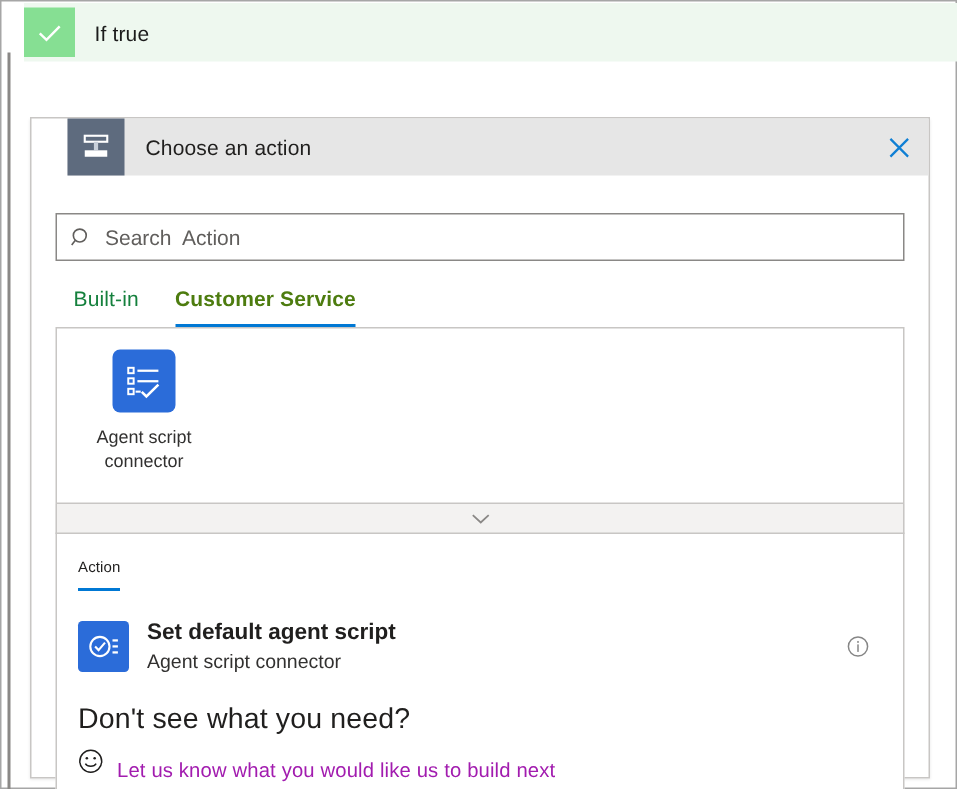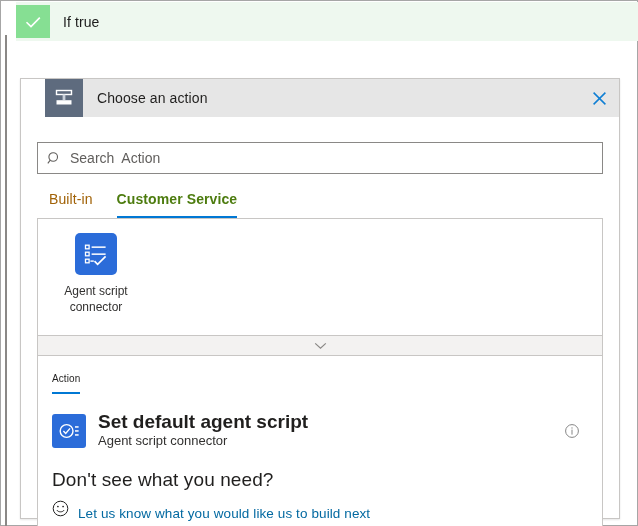--- a/index.html
+++ b/index.html
@@ -160,21 +160,21 @@
   .tabs {
     margin-top: 10px;
     display: flex;
     align-items: flex-end;
     height: 34px;
     padding-left: 12px;
     box-sizing: border-box;
   }
   .tab {
     font-size: 14px;
-    color: #a16207;
+    color: #15803d;
     padding: 0 0 9px 0;
     margin-right: 24px;
     cursor: pointer;
     border-bottom: 2px solid transparent;
     letter-spacing: .1px;
     white-space: nowrap;
   }
   .tab.active {
     color: #4d7c0f;
     font-weight: bold;
@@ -273,21 +273,21 @@
     justify-content: center;
     flex: none;
   }
   .action-icon svg { display: block; }
   .action-text {
     margin-left: 12px;
     flex: 1;
     min-width: 0;
   }
   .action-title {
-    font-size: 19px;
+    font-size: 15px;
     font-weight: bold;
     color: #201f1e;
     line-height: 17px;
   }
   .action-sub {
     font-size: 13px;
     color: #323130;
     line-height: 17px;
     margin-top: 2px;
   }
@@ -315,21 +315,21 @@
   .feedback-row {
     margin-top: 8px;
     display: flex;
     align-items: center;
     cursor: pointer;
   }
   .smiley { flex: none; display: block; }
   .feedback-link {
     margin-left: 9px;
     font-size: 13.5px;
-    color: #0369a1;
+    color: #a21caf;
     letter-spacing: .1px;
     margin-top: 7px;
   }
 </style>
 </head>
 <body>
 
 <div class="page-frame">
 
   <div class="branch-bar">

